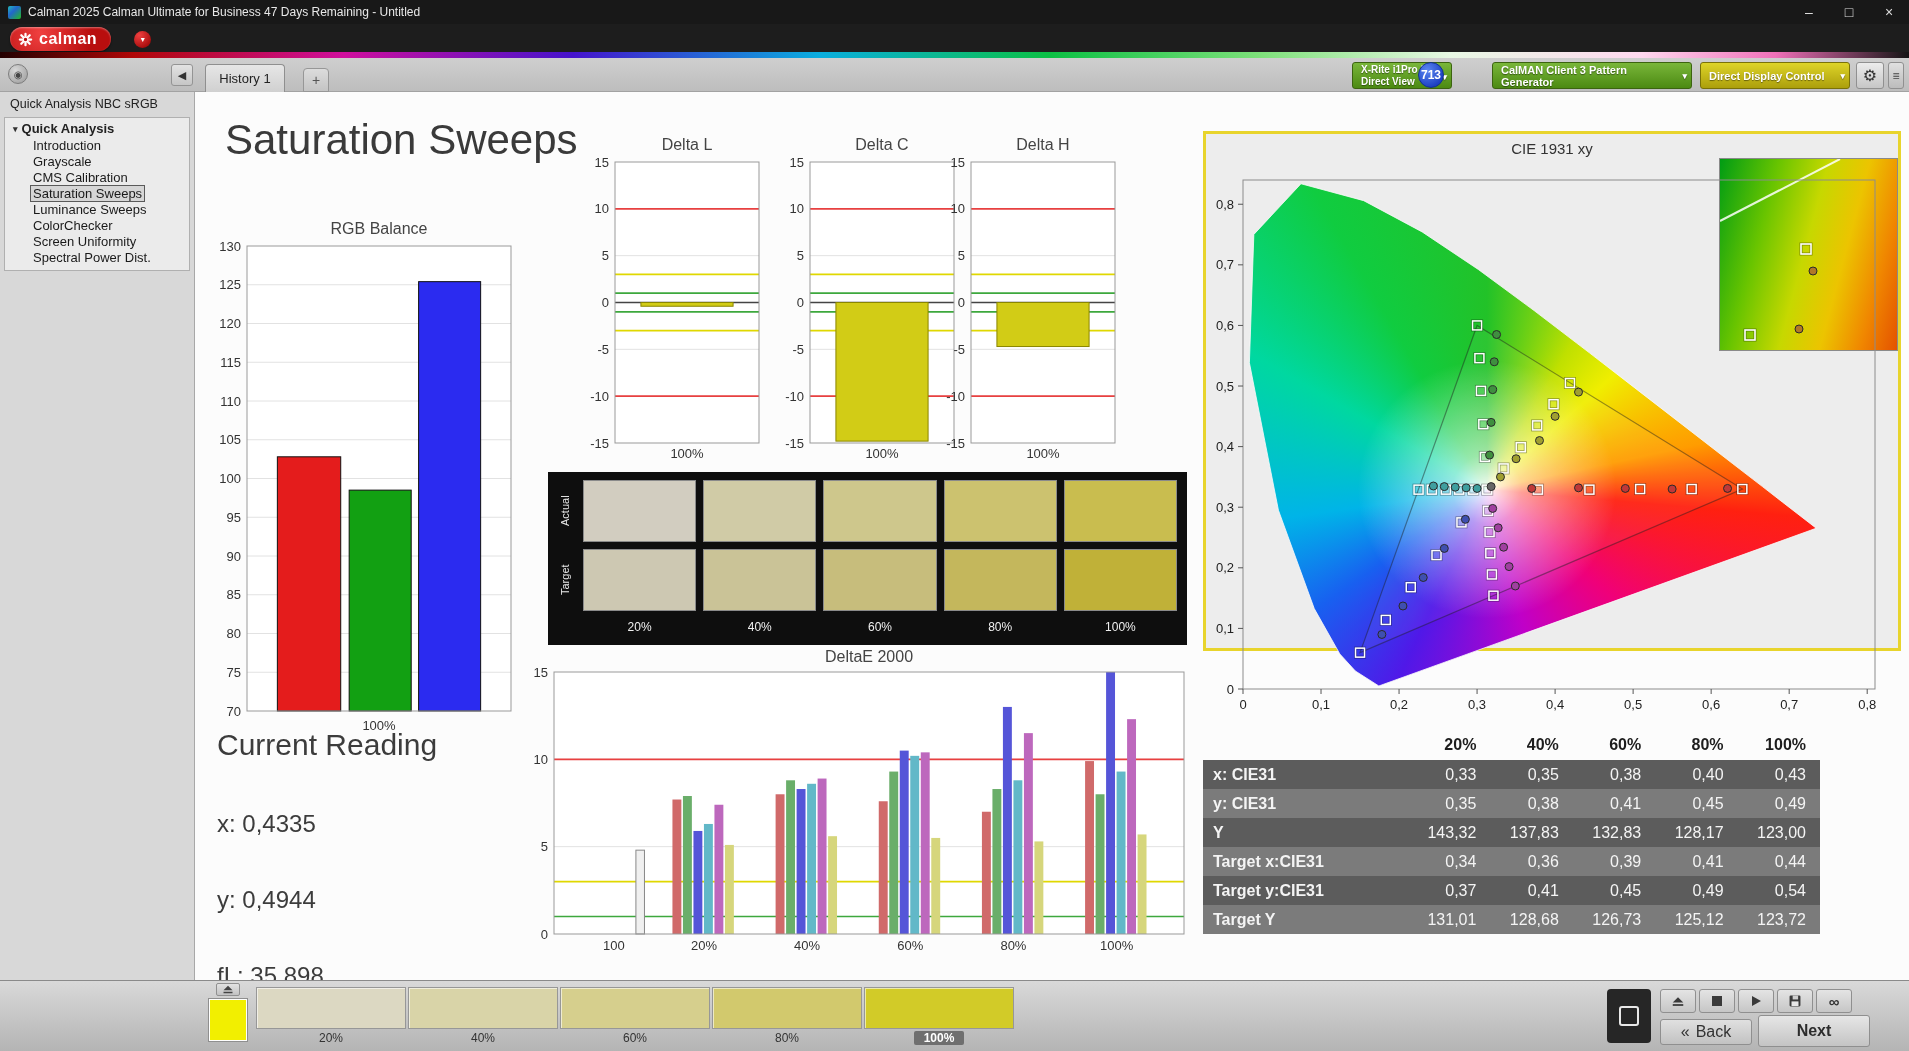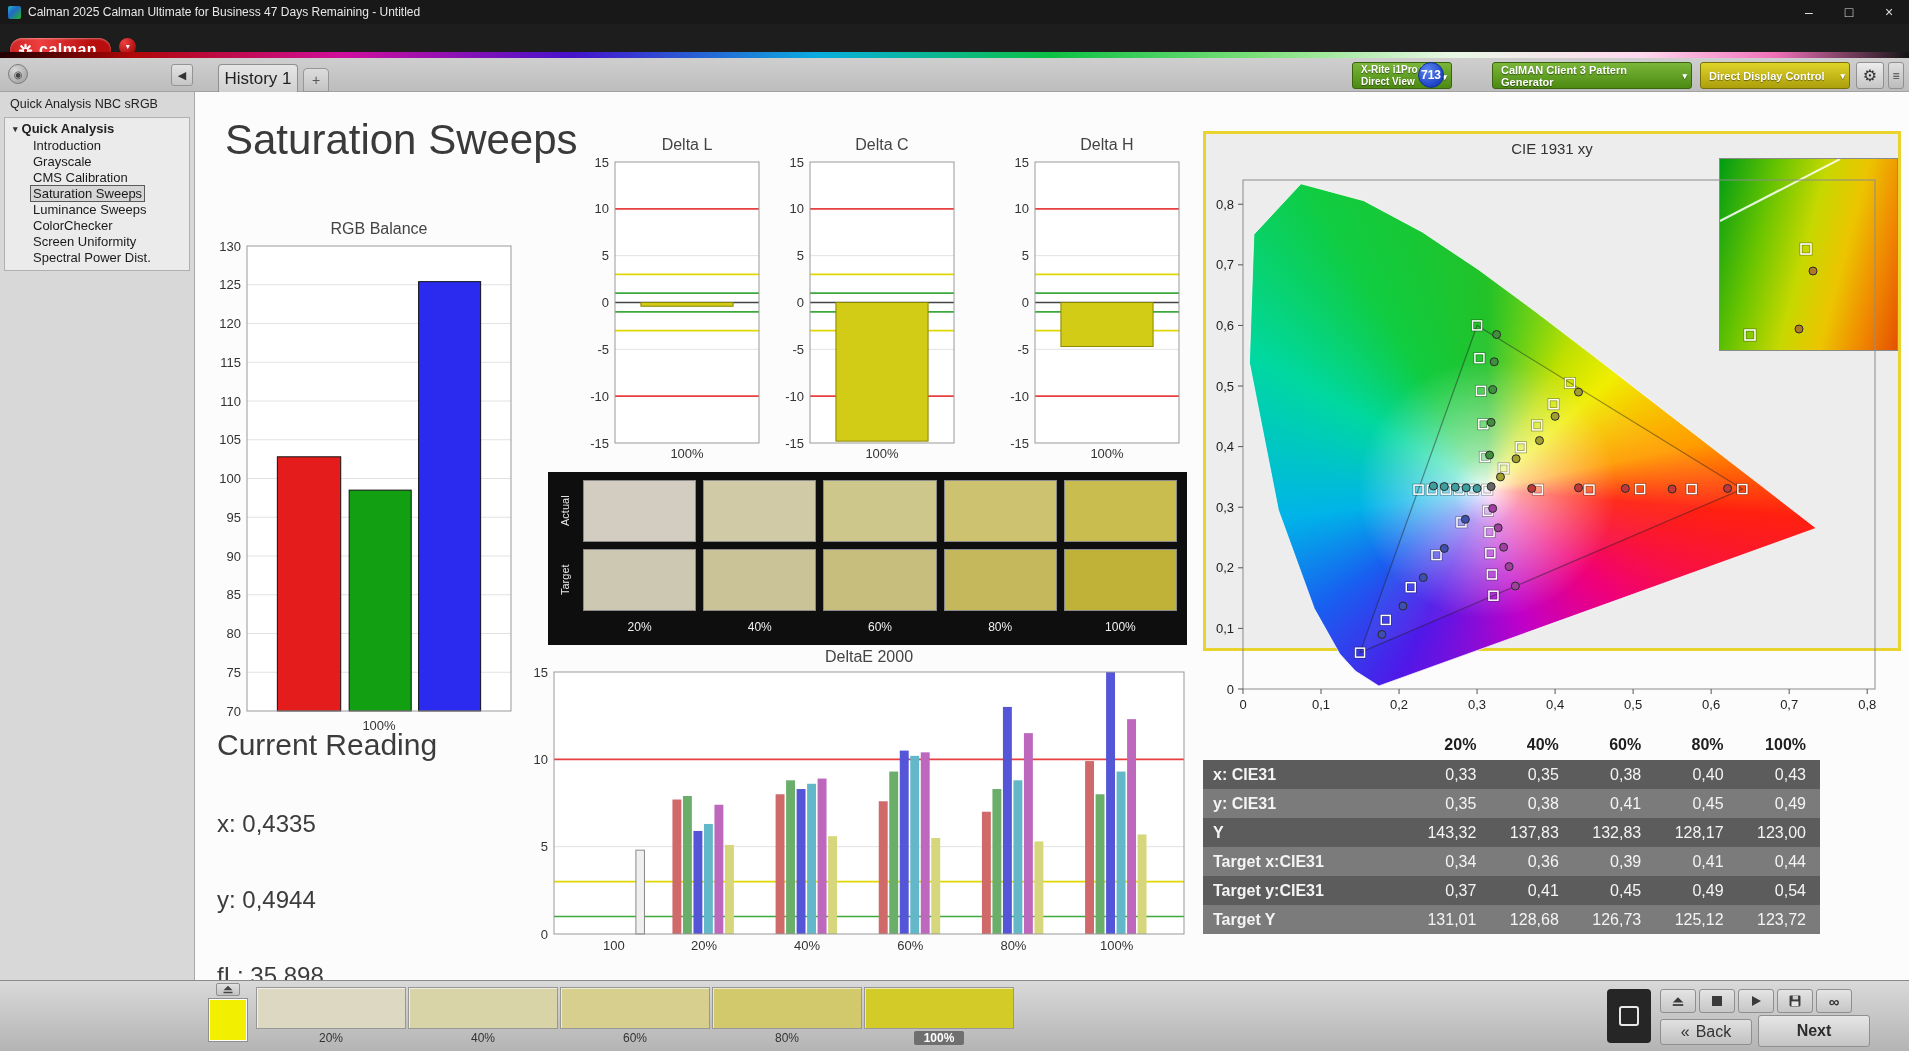--- a/index.html
+++ b/index.html
@@ -8,41 +8,41 @@
   
   .titlebar{position:absolute;left:0;top:0;width:100%;height:24px;background:#181818;
             display:flex;align-items:center;color:#e8e8e8;font-size:12px;}
   .titlebar .appicon{width:13px;height:13px;margin:0 7px 0 8px;border-radius:2px;
             background:linear-gradient(135deg,#2bb,#26c 40%,#2b2);}
   .winbtns{margin-left:auto;display:flex;height:100%;}
   .winbtn{width:40px;height:100%;display:flex;align-items:center;justify-content:center;
           color:#ddd;font-size:14px;}
   
   .logobar{position:absolute;left:0;top:24px;width:100%;height:34px;background:#1d1d1d;}
-  .logo{position:absolute;left:10px;top:14px;height:24px;display:flex;gap:8px;}
+  .logo{position:absolute;left:10px;top:3px;height:24px;display:flex;align-items:center;gap:23px;}
   .logopill{display:flex;align-items:center;gap:6px;height:24px;padding:0 14px 0 8px;border-radius:13px;
             background:radial-gradient(circle at 30% 25%,#f04040,#b80e0e 70%);
             box-shadow:inset 0 1px 2px rgba(255,255,255,.4),0 1px 2px rgba(0,0,0,.6);}
   .logopill .word{color:#fff;font-size:16px;font-weight:bold;letter-spacing:.5px;}
   .logomenu{width:17px;height:17px;border-radius:50%;display:flex;align-items:center;justify-content:center;
             background:radial-gradient(circle at 30% 25%,#f04040,#a80d0d 75%);color:#fff;font-size:8px;}
   .rainbow{position:absolute;left:0;bottom:0;width:100%;height:6px;
            background:linear-gradient(90deg,#200,#b00707 7%,#d00f9d 18%,#4513cc 30%,#0aaede 43%,#0cc044 55%,#7ee07a 66%,#e8f8e4 76%,#ffd8ef 86%,#f070b8 93%,#141414);}
   
   .tabbar{position:absolute;left:0;top:58px;width:100%;height:34px;
           background:linear-gradient(#cfcfcf,#bdbdbd);border-bottom:1px solid #a2a2a2;box-sizing:border-box;}
   .pinbtn{position:absolute;left:8px;top:6px;width:20px;height:20px;border-radius:50%;
           background:radial-gradient(circle at 35% 30%,#d8d8d8,#9a9a9a);border:1px solid #7d7d7d;
           display:flex;align-items:center;justify-content:center;font-size:10px;color:#444;box-sizing:border-box;}
   .collapsebtn{position:absolute;left:171px;top:6px;width:22px;height:22px;display:flex;align-items:center;
           justify-content:center;font-size:11px;color:#333;background:linear-gradient(#e3e3e3,#c6c6c6);
           border:1px solid #949494;border-radius:3px;box-sizing:border-box;}
   .tab{position:absolute;left:205px;top:6px;width:80px;height:28px;display:flex;align-items:center;
-       justify-content:center;font-size:17px;color:#222;background:linear-gradient(#e6e6e6,#d0d0d0);
-       border:1px solid #8f8f8f;border-bottom:none;border-radius:4px 4px 0 0;box-sizing:border-box;margin-left:13px;}
+       justify-content:center;font-size:13px;color:#222;background:linear-gradient(#e6e6e6,#d0d0d0);
+       border:1px solid #8f8f8f;border-bottom:none;border-radius:4px 4px 0 0;box-sizing:border-box;}
   .addtab{position:absolute;left:303px;top:10px;width:26px;height:24px;display:flex;align-items:center;
        justify-content:center;font-size:14px;color:#555;background:linear-gradient(#dcdcdc,#c4c4c4);
        border:1px solid #979797;border-radius:4px 4px 0 0;box-sizing:border-box;}
   .dd{position:absolute;top:4px;height:27px;border-radius:3px;display:flex;flex-direction:column;
       justify-content:center;padding:0 18px 0 8px;box-sizing:border-box;color:#fff;
       border:1px solid #3c6410;background:linear-gradient(#79b63a,#4c8a12);
       text-shadow:0 1px 1px rgba(0,0,0,.45);}
   .dd .arrow{position:absolute;right:4px;top:8px;font-size:9px;color:#fff;}
   .dd1{left:1352px;width:100px;font-size:10px;font-weight:bold;line-height:12px;}
   .dd2{left:1492px;width:200px;font-size:11px;font-weight:bold;}
@@ -65,21 +65,21 @@
   .tree-arrow{font-size:9px;color:#333;}
   .tree-item{font-size:13px;color:#1a1a1a;padding:0 2px;margin:1px 0 1px 26px;width:fit-content;}
   .tree-item.sel{outline:1px solid #5a5a5a;background:#d6d6d6;}
   
   .main{position:absolute;left:195px;top:92px;width:1714px;height:888px;background:#fcfcfc;}
   .page-title{position:absolute;left:30px;top:24px;font-size:42px;color:#3a3a3a;}
   .chart{position:absolute;}
   #rgb-chart{left:2px;top:128px;width:320px;height:520px;}
   #dl-chart{left:376px;top:44px;width:195px;height:340px;}
   #dc-chart{left:571px;top:44px;width:195px;height:340px;}
-  #dh-chart{left:796px;top:44px;width:195px;height:340px;}
+  #dh-chart{left:732px;top:44px;width:195px;height:340px;}
   #de-chart{left:313px;top:558px;width:690px;height:305px;}
   
   .swatch-panel{position:absolute;left:353px;top:380px;width:639px;height:173px;background:#0e0e0e;
                 box-sizing:border-box;padding:8px 10px 4px 6px;}
   .sw-grid{display:grid;grid-template-columns:22px repeat(5,1fr);grid-template-rows:62px 62px 18px;
            column-gap:7px;row-gap:7px;height:100%;}
   .sw-rowlabel{color:#e8e8e8;font-size:11px;writing-mode:vertical-rl;transform:rotate(180deg);
            display:flex;align-items:center;justify-content:center;}
   .sw-cell{border:1px solid #8a8a8a;box-sizing:border-box;}
   .sw-collabel{color:#f0f0f0;font-size:12px;text-align:center;align-self:center;}

